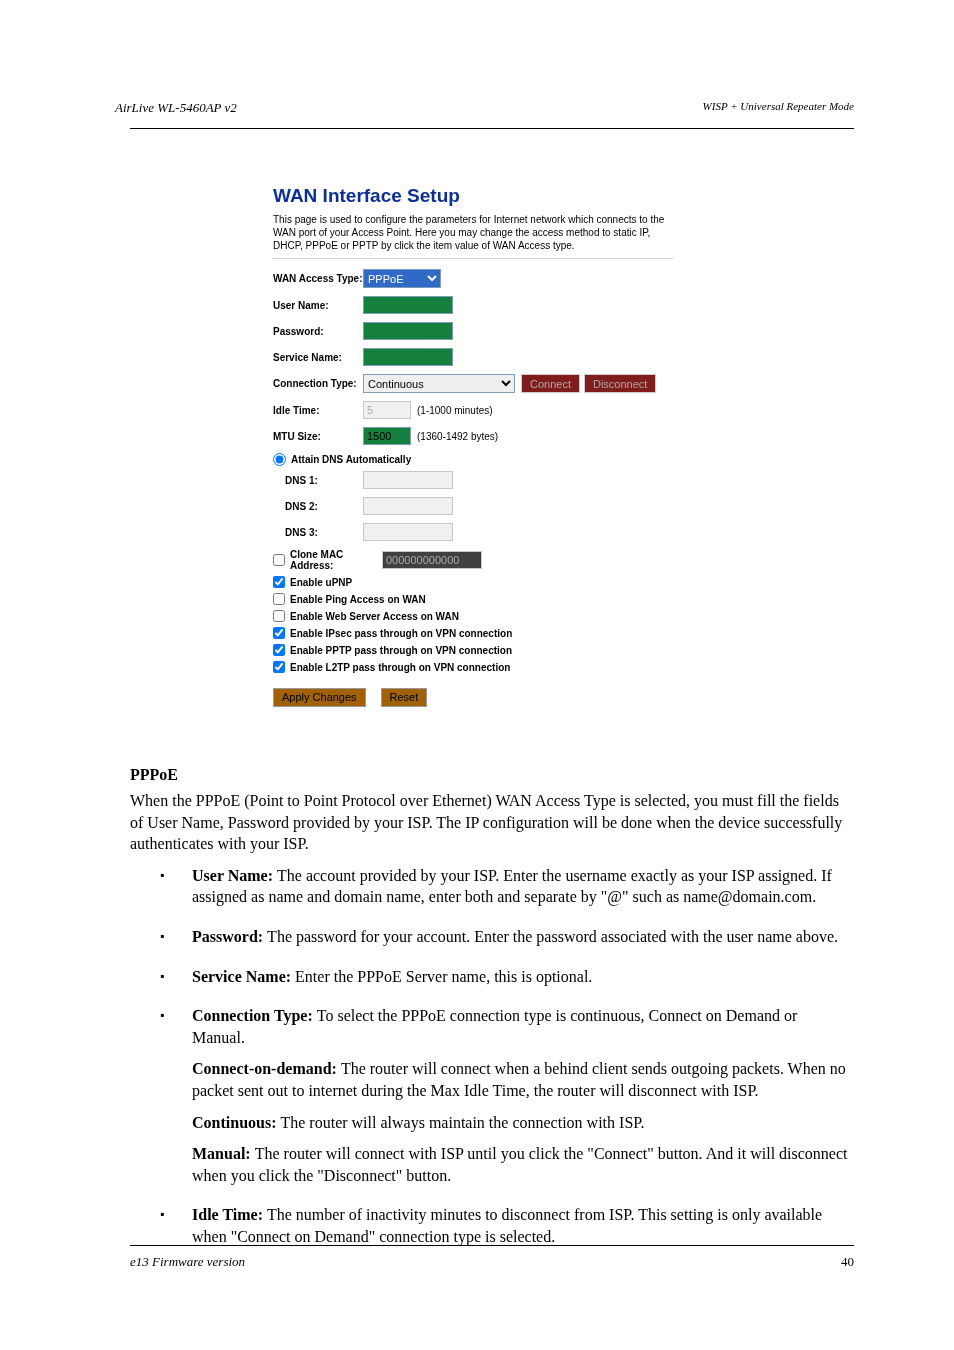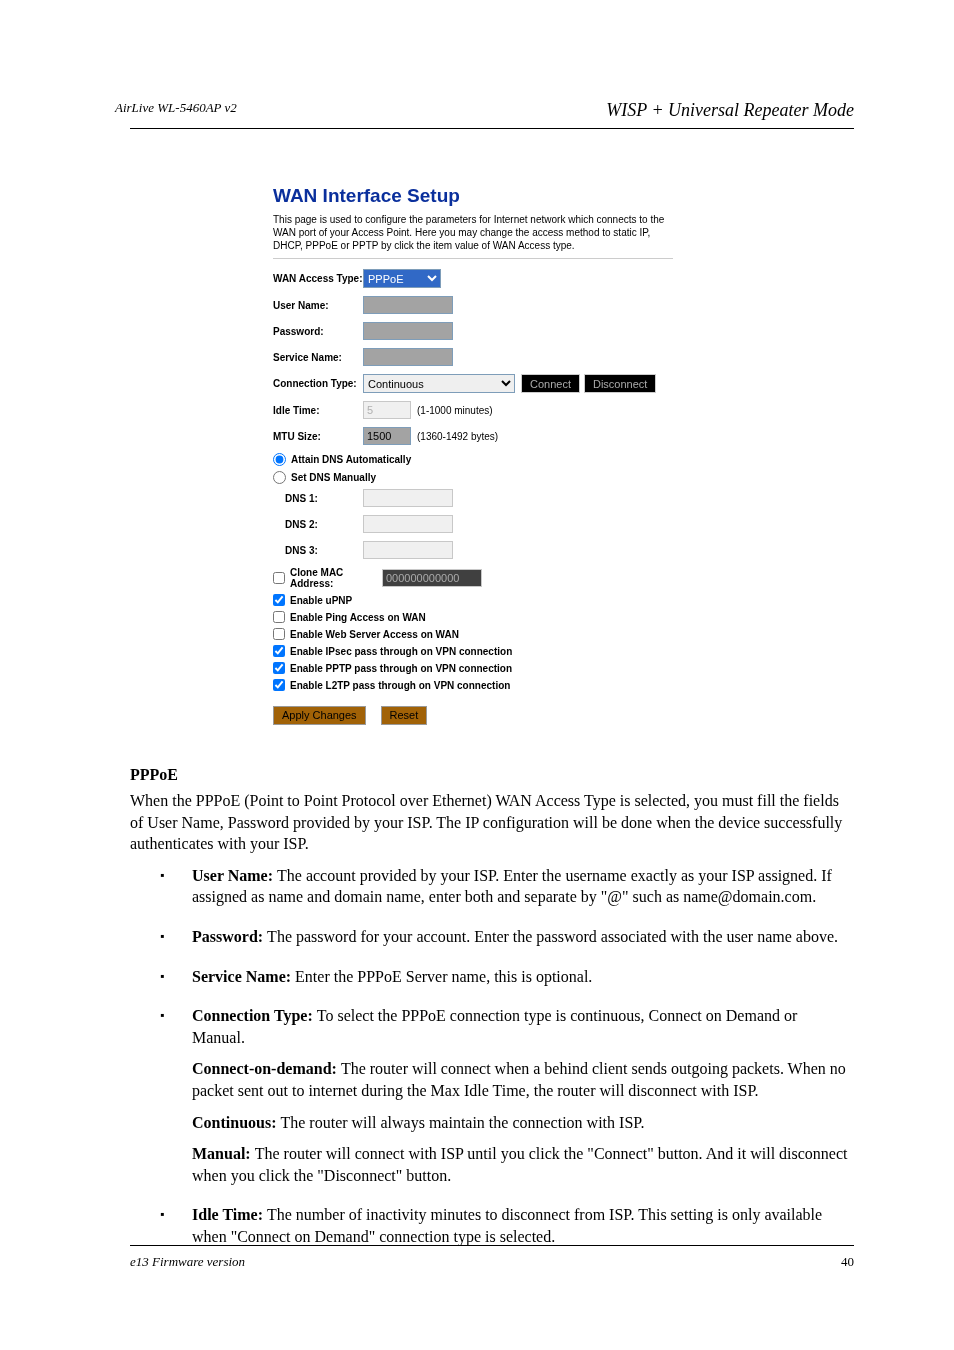--- a/index.html
+++ b/index.html
@@ -25,21 +25,21 @@
     position:absolute;
     bottom:104px; left:130px; right:100px;
     border-top:1.5px solid #000;
   }
   .header-left {
     position:absolute; top:100px; left:115px;
     font-style:italic; font-size:13px;
   }
   .header-right {
     position:absolute; top:100px; right:100px;
-    font-style:italic; font-size:18px;
+    font-style:italic; font-size:11px;
   }
   .footer-left {
     position:absolute; bottom:80px; left:130px;
     font-style:italic; font-size:13px;
   }
   .footer-right {
     position:absolute; bottom:80px; right:100px;
     font-size:13px;
   }
 
@@ -77,34 +77,34 @@
   .sel {
     font-family:Arial; font-size:11px;
     border:1px solid #7e9db9;
     height:19px;
   }
   .sel.hl {
     background:#3169c6; color:#fff;
   }
   .txt-in {
     border:1px solid #7e9db9;
-    background:#a3a3a3;
+    background:#15803d;
     height:18px; width:90px;
     font-size:11px;
     padding:1px 3px;
   }
   .txt-in.disabled { background:#f0f0f0; color:#b0b0b0; border-color:#c8c8c8; }
   .btn {
     font-family:Arial; font-size:11px;
     border:1px solid #999;
     background:#a16207;
     height:19px; padding:1px 8px;
     cursor:pointer;
   }
-  .btn.disabled { color:#aaa; border-color:#ccc; background:#000000; }
+  .btn.disabled { color:#aaa; border-color:#ccc; background:#7f1d1d; }
   .hint { font-size:10px; }
   .radio-row, .check-row {
     display:flex; align-items:center;
     font-size:10px; font-weight:bold;
     margin-bottom:5px;
   }
   .radio-row input, .check-row input { margin-right:5px; }
   .check-row input[type="checkbox"] {
     width:12px; height:12px;
   }
@@ -192,24 +192,20 @@
   <div class="form-row">
     <div class="form-label">MTU Size:</div>
     <input class="txt-in" type="text" style="width: 48px;" value="1500">
     <span style="width:6px;"></span>
     <span class="hint">(1360-1492 bytes)</span>
   </div>
 
   <div class="radio-row">
     <input type="radio" name="dns" checked="" style="">
     <span>Attain DNS Automatically</span>
-  </div>
-  <div class="radio-row">
-    <input type="radio" name="dns" style="">
-    <span>Set DNS Manually</span>
   </div>
 
   <div class="dns-sub">
     <div class="form-row">
       <div class="form-label">DNS 1:</div>
       <input class="txt-in disabled" type="text" value="" style="">
     </div>
     <div class="form-row">
       <div class="form-label">DNS 2:</div>
       <input class="txt-in disabled" type="text" value="" style="">

